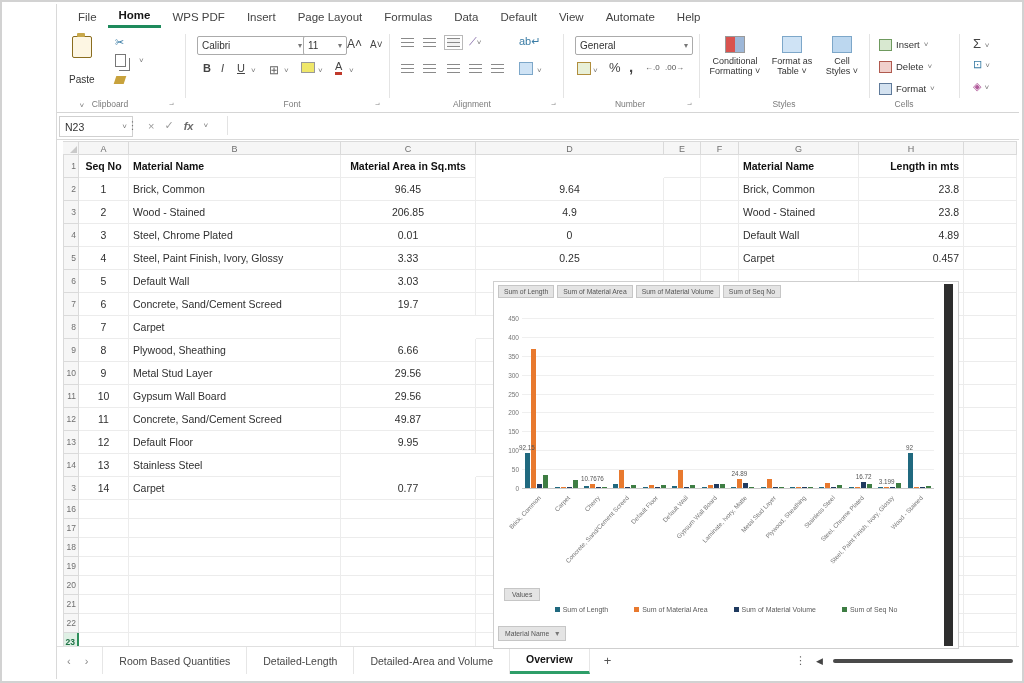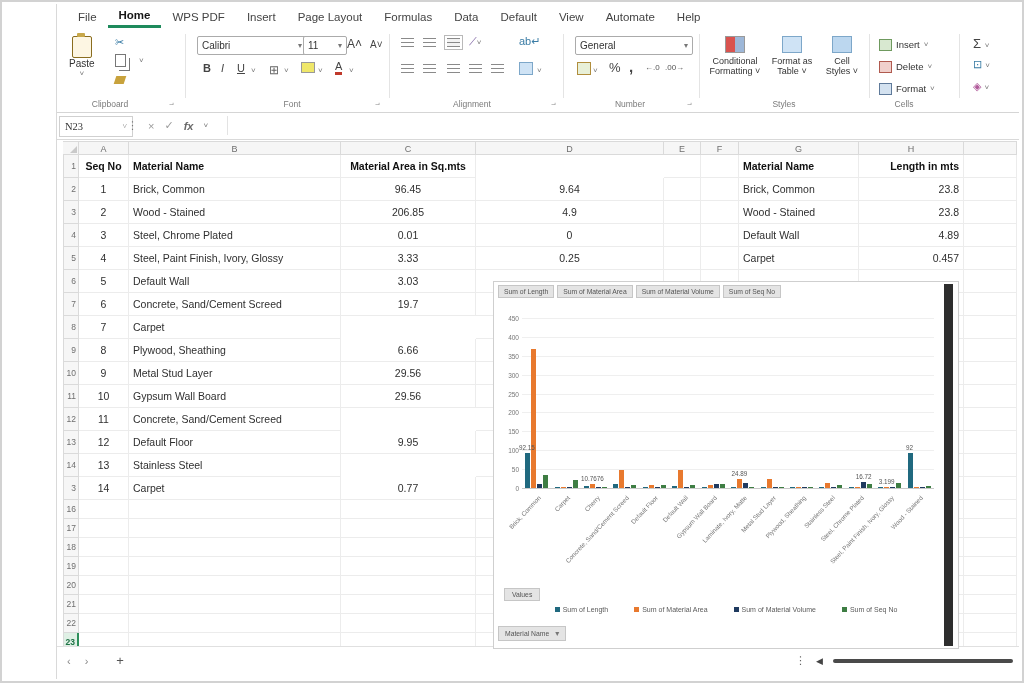--- a/index.html
+++ b/index.html
@@ -12,36 +12,36 @@
   
   .menubar{position:absolute;left:0;top:2px;width:100%;height:22px;display:flex;align-items:center;gap:0;padding-left:10px;}
   .menu-tab{font-size:11.5px;color:#444;padding:3px 11px 4px 11px;white-space:nowrap;}
   .menu-tab.active{color:#161616;font-weight:bold;border-bottom:3px solid #1e8a5c;}
 
   
   .ribbon{position:absolute;left:0;top:26px;width:100%;height:82px;border-bottom:1px solid #d5d5d5;background:#fff;}
   .rgroup-label{position:absolute;bottom:3px;font-size:8.5px;color:#7a7a7a;text-align:center;}
   .rdiv{position:absolute;top:4px;bottom:14px;width:1px;background:#e4e4e4;}
   .launcher{position:absolute;bottom:3px;font-size:8px;color:#8a8a8a;transform:rotate(180deg);}
-  .btn-big{display:flex;flex-direction:column;align-items:center;font-size:10px;color:#333;}
+  .btn-big{display:flex;flex-direction:column;align-items:center;font-size:10px;color:#333;gap:16px;}
   .mini{font-size:11px;color:#5a5a5a;line-height:13px;}
   .selbox{border:1px solid #ababab;border-radius:2px;background:#fff;font-size:10px;color:#333;
           display:flex;align-items:center;justify-content:space-between;padding:0 4px;height:17px;}
   .caret{font-size:8px;color:#777;}
   .lines{width:13px;height:9px;background:repeating-linear-gradient(#8a8a8a 0 1px,transparent 1px 4px);}
   .lines.sel{outline:1px solid #b9b9b9;outline-offset:2px;background-color:#f3f3f3;}
   .fmt-letter{font-size:11px;color:#444;}
   .sq{width:12px;height:11px;display:inline-block;}
   .stackbtn{display:flex;align-items:center;gap:4px;font-size:9.5px;color:#333;height:15px;}
   .bigstyle{display:flex;flex-direction:column;align-items:center;font-size:9px;color:#333;text-align:center;line-height:10px;gap:3px;}
 
   
   .fbar{position:absolute;left:0;top:109px;width:100%;height:26px;border-bottom:1px solid #d9d9d9;background:#fff;}
   .namebox{position:absolute;left:2px;top:3px;width:62px;height:19px;border:1px solid #d0d0d0;font-size:10.5px;color:#333;
-           display:flex;align-items:center;justify-content:space-between;padding:0 5px;font-family:Liberation Serif, serif;}
+           display:flex;align-items:center;justify-content:space-between;padding:0 5px;}
   .fbicons{position:absolute;left:70px;top:3px;height:19px;display:flex;align-items:center;gap:10px;font-size:11px;color:#9a9a9a;}
   .fx{font-style:italic;font-weight:bold;color:#6a6a6a;text-align:center;}
 
   
   .grid{position:absolute;left:6px;top:137px;width:954px;height:516px;overflow:hidden;background:#fff;}
   .colhdr{position:absolute;top:0;height:14px;background:#f6f6f6;border:1px solid #dadada;border-left:none;
           font-size:9px;color:#6f6f6f;text-align:center;line-height:14px;box-sizing:border-box;}
   .rowhdr{position:absolute;left:0;width:16px;background:#f6f6f6;border:1px solid #dadada;border-top:none;
           font-size:8.5px;color:#6f6f6f;text-align:right;box-sizing:border-box;padding-right:2px;overflow:hidden;}
   .rowhdr.sel{background:#dff0e5;color:#1e7145;font-weight:bold;border-right:2px solid #2e8f5b;}
@@ -345,20 +345,21 @@
       <div class="cell c" style="left: 278px; top: 244px; width: 135px; height: 23px;">29.56</div>
       <div class="cell c" style="left: 413px; top: 244px; width: 188px; height: 23px;"></div>
       <div class="cell b" style="left: 601px; top: 244px; width: 37px; height: 23px;"></div>
       <div class="cell b" style="left: 638px; top: 244px; width: 38px; height: 23px;"></div>
       <div class="cell b" style="left: 676px; top: 244px; width: 120px; height: 23px;"></div>
       <div class="cell r" style="left: 796px; top: 244px; width: 105px; height: 23px;"></div>
       <div class="cell b" style="left: 901px; top: 244px; width: 53px; height: 23px;"></div>
       <div class="rowhdr" style="top: 267px; height: 23px; line-height: 23px;">12</div>
       <div class="cell c" style="left: 16px; top: 267px; width: 50px; height: 23px;">11</div>
       <div class="cell b" style="left: 66px; top: 267px; width: 212px; height: 23px;">Concrete, Sand/Cement Screed</div>
+      <div class="cell c" style="left: 278px; top: 267px; width: 135px; height: 23px;">49.87</div>
       <div class="cell c" style="left: 413px; top: 267px; width: 188px; height: 23px;"></div>
       <div class="cell b" style="left: 601px; top: 267px; width: 37px; height: 23px;"></div>
       <div class="cell b" style="left: 638px; top: 267px; width: 38px; height: 23px;"></div>
       <div class="cell b" style="left: 676px; top: 267px; width: 120px; height: 23px;"></div>
       <div class="cell r" style="left: 796px; top: 267px; width: 105px; height: 23px;"></div>
       <div class="cell b" style="left: 901px; top: 267px; width: 53px; height: 23px;"></div>
       <div class="rowhdr" style="top: 290px; height: 23px; line-height: 23px;">13</div>
       <div class="cell c" style="left: 16px; top: 290px; width: 50px; height: 23px;">12</div>
       <div class="cell b" style="left: 66px; top: 290px; width: 212px; height: 23px;">Default Floor</div>
       <div class="cell c" style="left: 278px; top: 290px; width: 135px; height: 23px;">9.95</div>
@@ -629,20 +630,26 @@
       <span class="caret">▾</span>
     </div>
     <div class="darkstrip"></div>
   </div>
 
   <div class="tabbar">
     <div class="navarrows">
       <span>‹</span>
       <span>›</span>
     </div>
+    <div style="display:flex;align-items:stretch;" id="sheettabs">
+        <div class="stab">Room Based Quantities</div>
+        <div class="stab">Detailed-Length</div>
+        <div class="stab">Detailed-Area and Volume</div>
+        <div class="stab active">Overview</div>
+      </div>
     <div class="addtab">+</div>
     <div class="tab-right">
       <span class="kebab">⋮</span>
       <span class="scroll-left">◀</span>
       <div class="hscroll"></div>
     </div>
   </div>
 
 </div>
 

